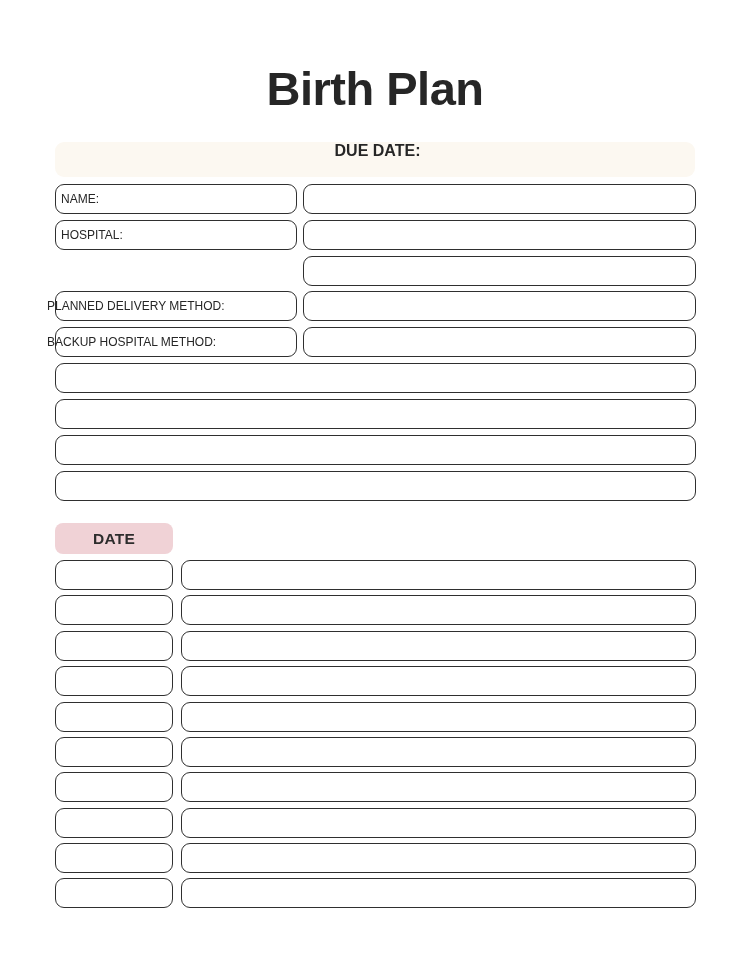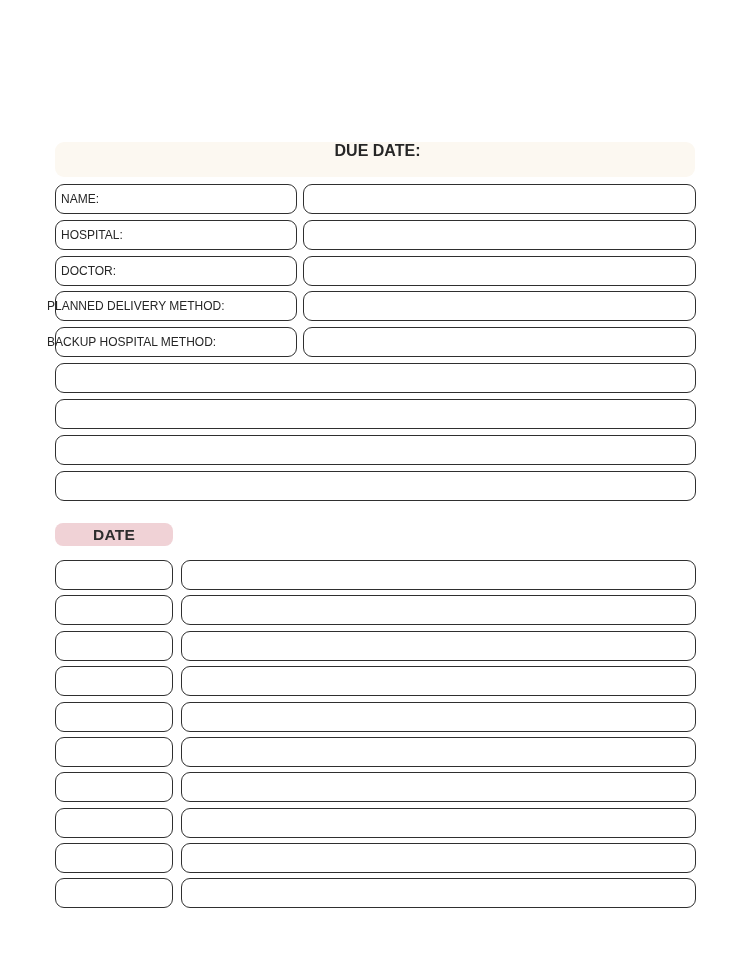--- a/index.html
+++ b/index.html
@@ -48,56 +48,54 @@
   .label-box { left:55px; width:242px; display:flex; align-items:center; overflow:visible; }
   .label-box .lbl {
     padding-left:5px;
     font-weight:400; font-size:12px; color:var(--text);
     white-space:nowrap;
   }
   .label-box .lbl.shift { margin-left:-9px; padding-left:0; }
   .value-box { left:303px; width:393px; }
   .note-line { left:55px; width:641px; }
   .hdr {
-    position:absolute; top:523px; height:23px;
+    position:absolute; top:523px; height:31px;
     background:var(--pink);
     border-radius:8px;
     display:flex; align-items:center; justify-content:center;
     font-weight:700; font-size:15.5px; color:#2d2d2d;
     letter-spacing:0.2px;
   }
   .hdr-date { left:55px; width:118px; }
   .hdr-appt { left:181px; width:515px; }
   .date-cell { left:55px; width:118px; }
   .appt-cell { left:181px; width:515px; }
 </style>
 </head>
 <body>
 
 <div class="page">
 
+  <h1 class="title">Birth Plan</h1>
 
   <div class="band">
     <span class="lbl">DUE DATE:</span>
     <span class="due-value"></span>
   </div>
 
   <div class="box label-box" style="top:184px">
     <span class="lbl">NAME:</span>
   </div>
   <div class="box value-box" style="top:184px"></div>
 
   <div class="box label-box" style="top:220px">
     <span class="lbl">HOSPITAL:</span>
   </div>
   <div class="box value-box" style="top:220px"></div>
 
-  <div class="box label-box" style="top:256px">
-    <span class="lbl">DOCTOR:</span>
-  </div>
   <div class="box value-box" style="top:256px"></div>
 
   <div class="box label-box" style="top:291px">
     <span class="lbl shift">PLANNED DELIVERY METHOD:</span>
   </div>
   <div class="box value-box" style="top:291px"></div>
 
   <div class="box label-box" style="top:327px">
     <span class="lbl shift">BACKUP HOSPITAL METHOD:</span>
   </div>

